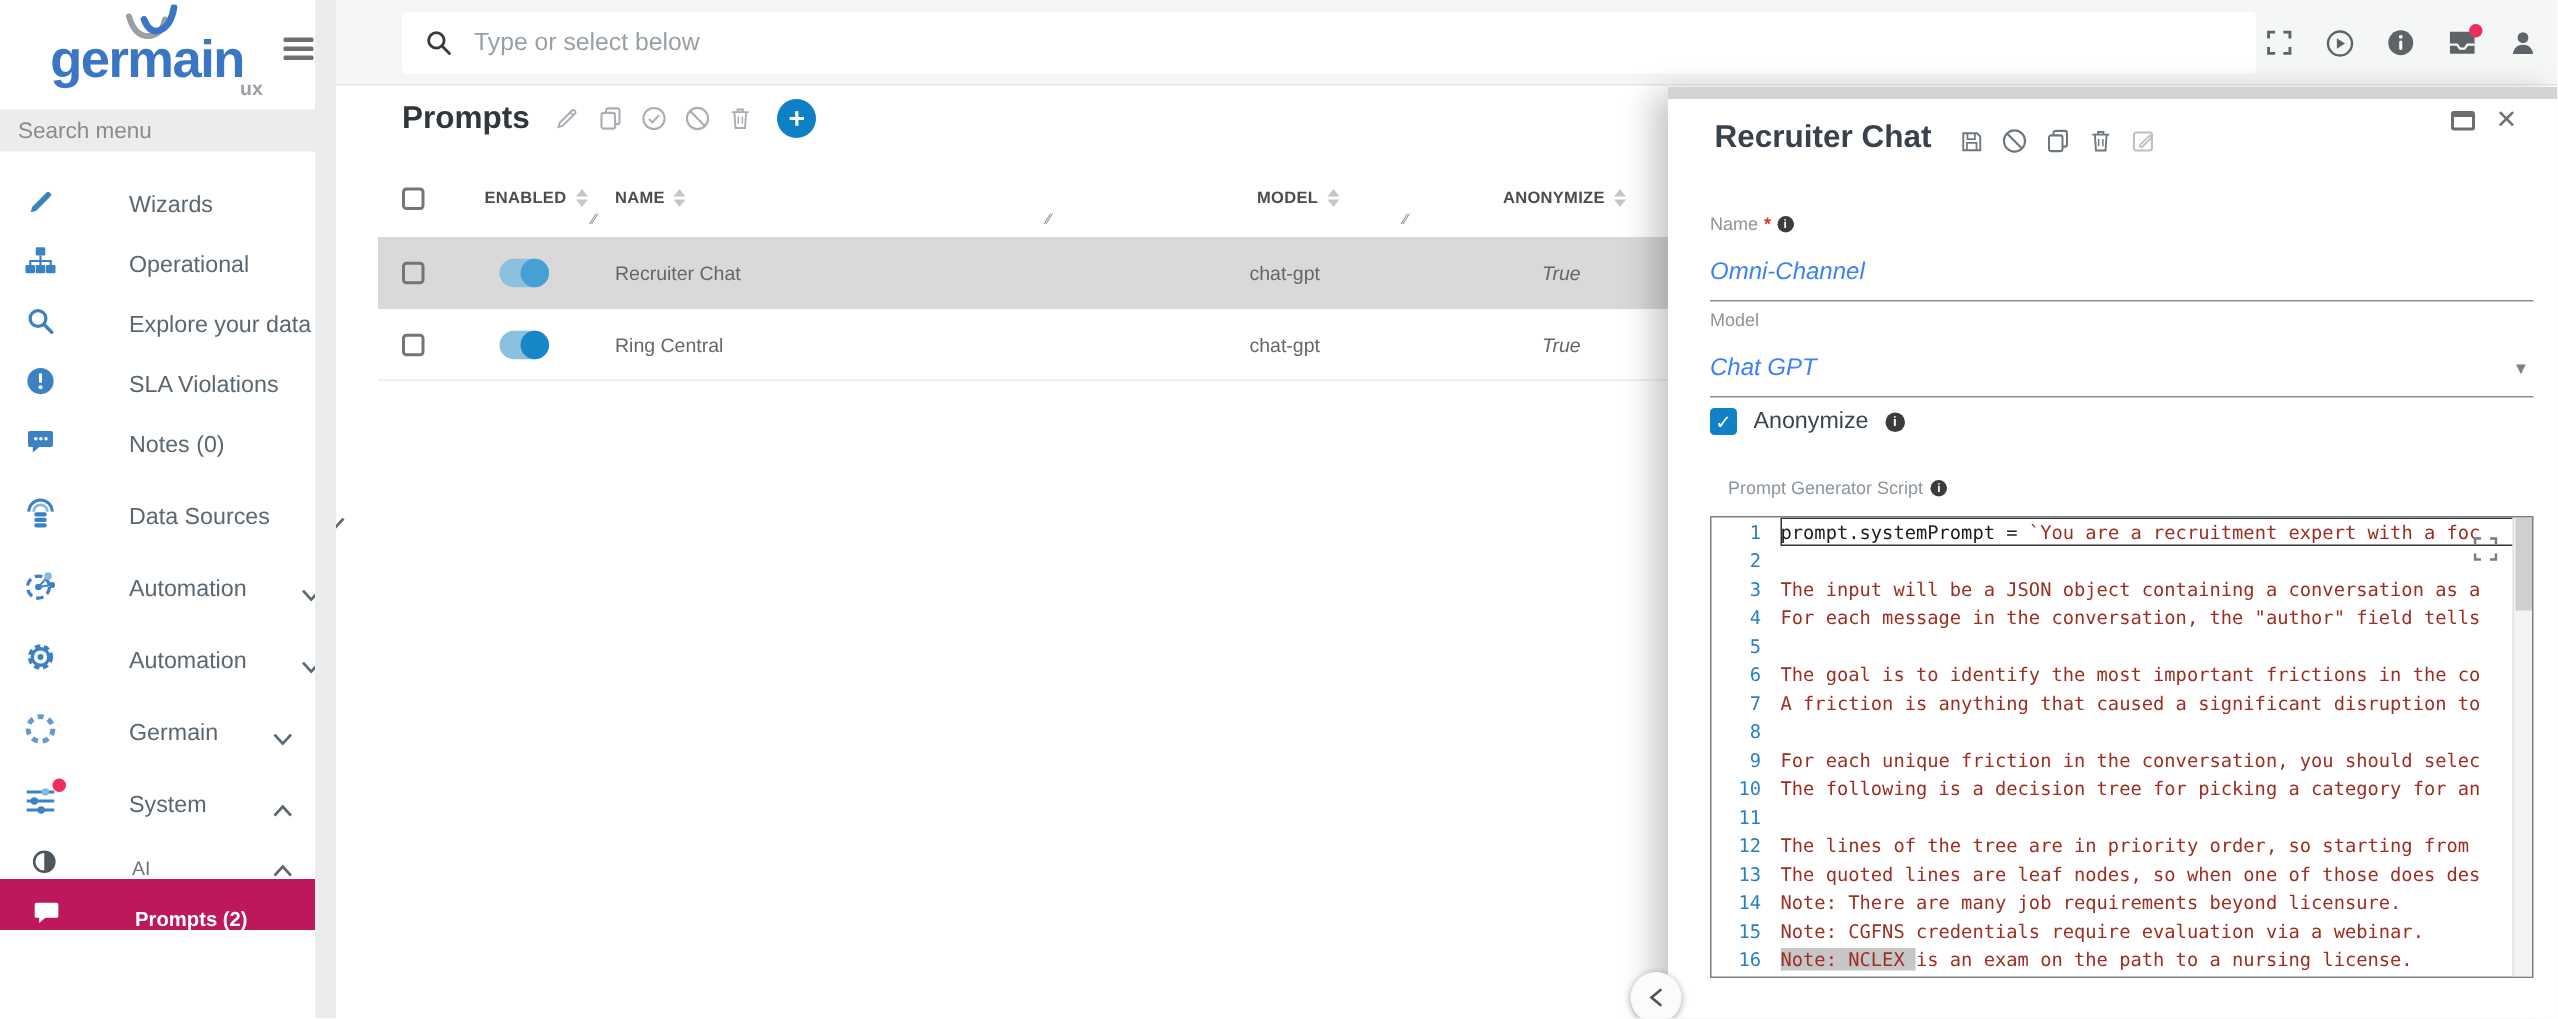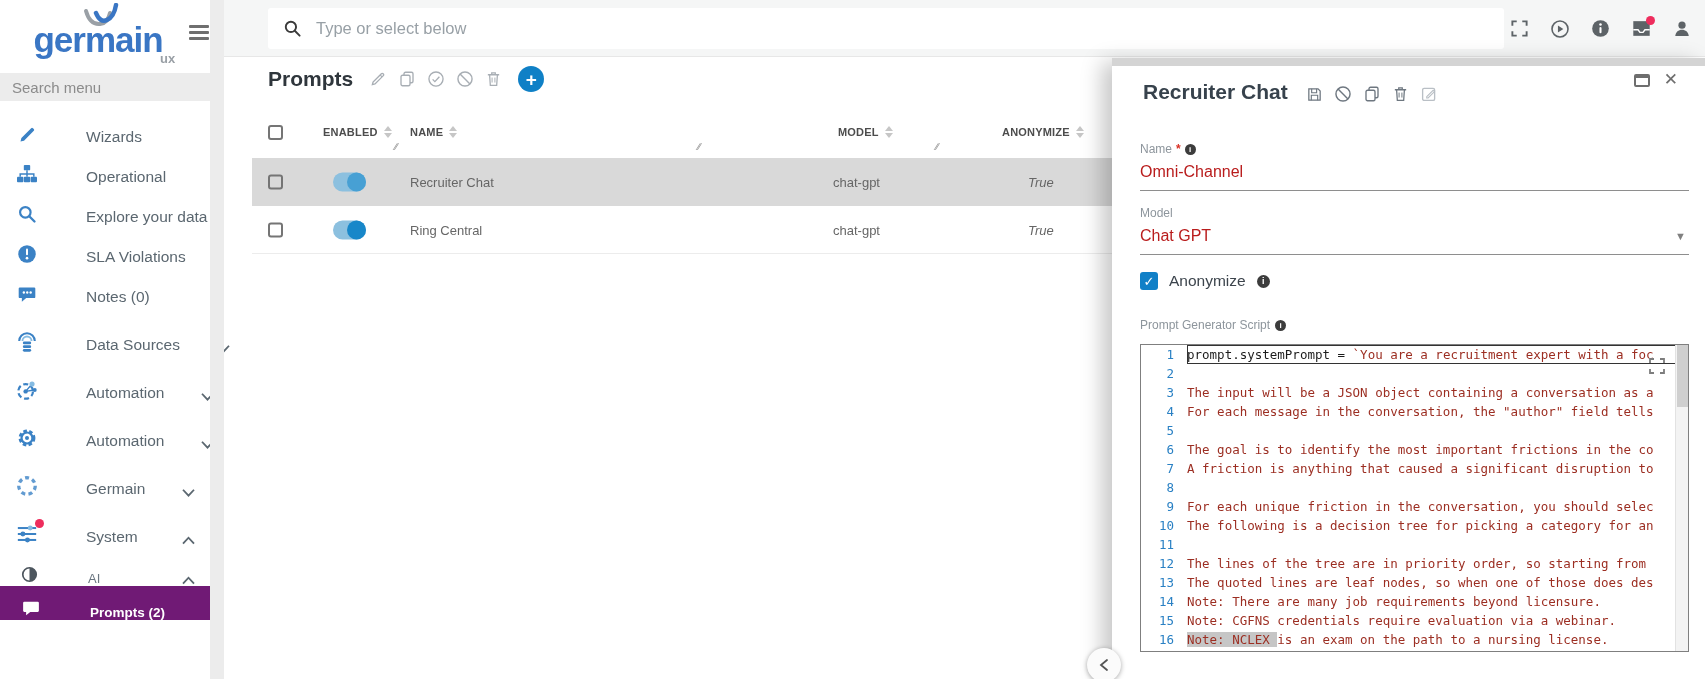--- a/index.html
+++ b/index.html
@@ -24,21 +24,21 @@
   #nav{position:absolute;left:0;top:106px;width:210px;}
   .nav-item{display:flex;align-items:flex-end;padding-left:14px;height:40px;cursor:pointer;gap:36px;}
   .nav-item.has-chevron{height:48px;}
   .nav-item .nav-icon{width:26px;height:24px;margin-right:10px;color:#3b82c5;position:relative;
                       display:flex;align-items:center;justify-content:center;flex:none;}
   .nav-item .nav-label{font-size:15.5px;color:#5b6770;white-space:nowrap;}
   .nav-item .chev{margin-left:auto;margin-right:14px;color:#5b6770;display:flex;}
   .nav-item.sub{padding-left:20px;height:40px;}
   .nav-item.sub .nav-icon{width:18px;margin-right:14px;color:#4d565e;}
   .nav-item.sub .nav-label{font-size:13px;color:#6b7680;}
-  .nav-item.active{height:34px;background:#701a75;}
+  .nav-item.active{height:34px;background:#be185d;}
   .nav-item.active .nav-icon{color:#fff;width:18px;margin-left:8px;margin-right:14px;}
   .nav-item.active .nav-label{color:#fff;font-size:13.5px;font-weight:bold;}
   .red-dot{position:absolute;top:-3px;right:-4px;width:9px;height:9px;border-radius:50%;background:#ee2d5d;}
 
   
   #main{position:absolute;left:224px;top:0;right:0;bottom:0;}
   #topbar{position:absolute;left:0;top:0;width:1481px;height:57px;background:#f5f6f6;border-bottom:1px solid #e7e7e7;}
   #top-search{position:absolute;left:44px;top:8px;width:1236px;height:41px;background:#fff;border-radius:3px;
               display:flex;align-items:center;padding-left:15px;}
   #top-search svg{flex:none;margin-right:12px;}
@@ -86,33 +86,33 @@
   #win-close{position:absolute;right:27px;top:11px;font-size:17px;color:#6e6e6e;cursor:pointer;}
   #panel-header{position:absolute;left:31px;top:22px;display:flex;align-items:center;gap:18px;}
   #panel-title{font-size:21px;font-weight:600;color:#37424c;white-space:nowrap;}
   #panel-actions{display:flex;align-items:center;gap:11px;color:#6e7780;padding-top:4px;}
   #panel-actions .act{display:flex;cursor:pointer;}
   #panel-actions .act.muted{color:#b9bfc5;}
 
   .field{position:absolute;left:28px;width:549px;border-bottom:1px solid #8e8e8e;padding-bottom:9px;}
   .field .flabel{font-size:12px;color:#8d959c;display:flex;align-items:center;gap:4px;}
   .field .star{color:#d93025;font-weight:bold;}
-  .field .fvalue{font-size:16px;color:#b91c1c;margin-top:7px;}
+  .field .fvalue{font-size:16px;color:#3b82f6;margin-top:17px;font-style:italic;}
   #field-name{top:84px;}
   #field-model{top:148px;}
   #model-caret{position:absolute;right:3px;bottom:12px;color:#808080;font-size:11px;}
 
   #anon-row{position:absolute;left:28px;top:214px;display:flex;align-items:center;gap:11px;}
   #anon-check{width:18px;height:18px;border-radius:3px;background:#1180c7;color:#fff;display:flex;
               align-items:center;justify-content:center;font-size:13px;cursor:pointer;}
   #anon-label{font-size:15.5px;color:#3c444c;}
   .info-dark{width:13px;height:13px;border-radius:50%;background:#3c3c3c;color:#fff;display:inline-flex;
              align-items:center;justify-content:center;font-size:9px;font-weight:bold;font-style:normal;}
   .info-sm{width:11px;height:11px;font-size:8px;}
-  #script-label{position:absolute;left:28px;top:260px;font-size:12px;color:#8d959c;display:flex;align-items:center;gap:5px;}
+  #script-label{position:absolute;left:40px;top:260px;font-size:12px;color:#8d959c;display:flex;align-items:center;gap:5px;}
 
   #editor{position:absolute;left:28px;top:286px;width:549px;height:308px;border:1px solid #7f7f7f;
           background:#fff;overflow:hidden;font-family:"DejaVu Sans Mono",monospace;font-size:12.5px;}
   .cl{display:flex;line-height:19px;height:19px;}
   .cl .g{flex:none;width:46px;text-align:right;padding-right:13px;color:#2980c4;}
   .cl .c{flex:1;white-space:pre;overflow:hidden;color:#9c2e22;}
   .cl .c .k{color:#1c1c1c;}
   .cl .c .hl{background:#c6c6c6;}
   .cl.active-line .c{outline:1px solid #333;outline-offset:-1px;}
   #ed-scroll{position:absolute;right:0;top:0;bottom:0;width:13px;background:#f3f3f3;border-left:1px solid #e2e2e2;}

